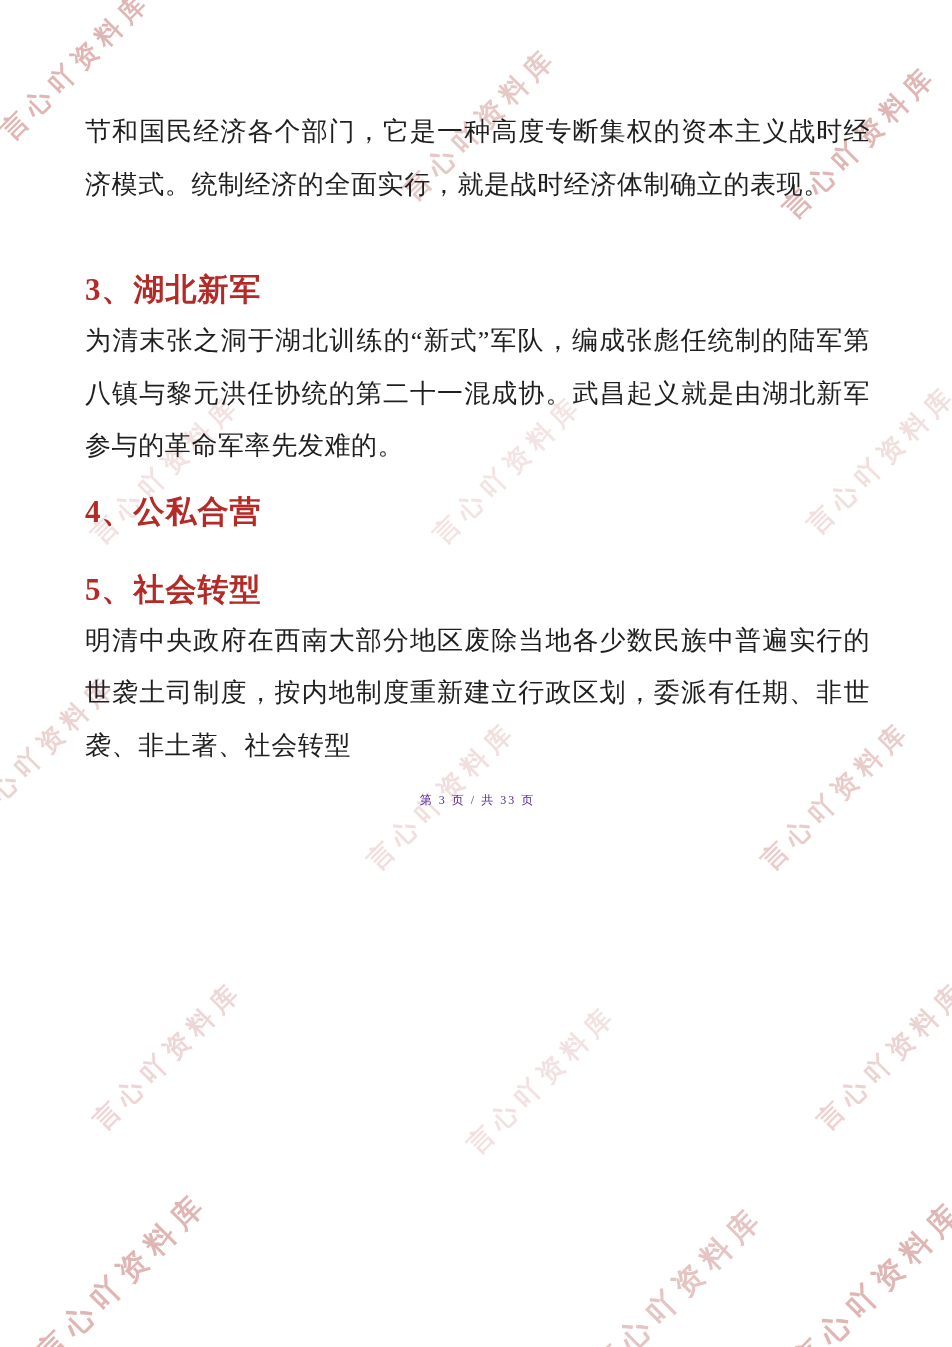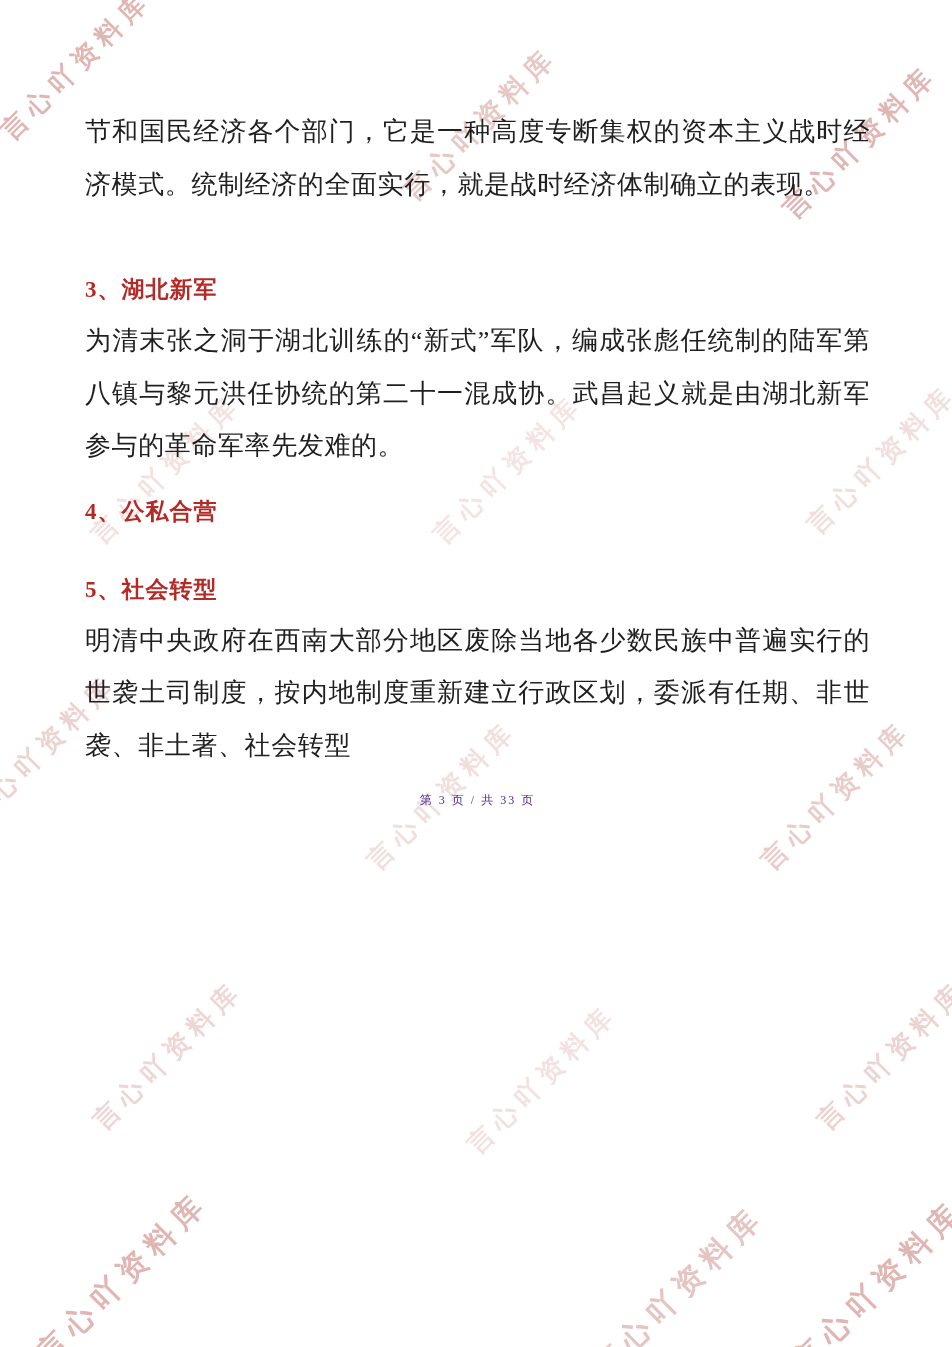--- a/index.html
+++ b/index.html
@@ -36,21 +36,21 @@
     margin: 0;
     font-size: 26px;
     line-height: 52.5px;
     letter-spacing: 0.6px;
     color: #1f1f1f;
     text-align: justify;
     text-justify: inter-ideograph;
   }
   .sec-heading {
     margin: 0;
-    font-size: 23px;
+    font-size: 31px;
     line-height: 30px;
     font-weight: bold;
     letter-spacing: 1px;
     color: #b32a26;
   }
   .h-3 { margin-top: 64px; }
   .p-3 { margin-top: 10px; }
   .h-4 { margin-top: 24px; }
   .p-4 { margin-top: 10px; }
   .h-5 { margin-top: 48px; }

